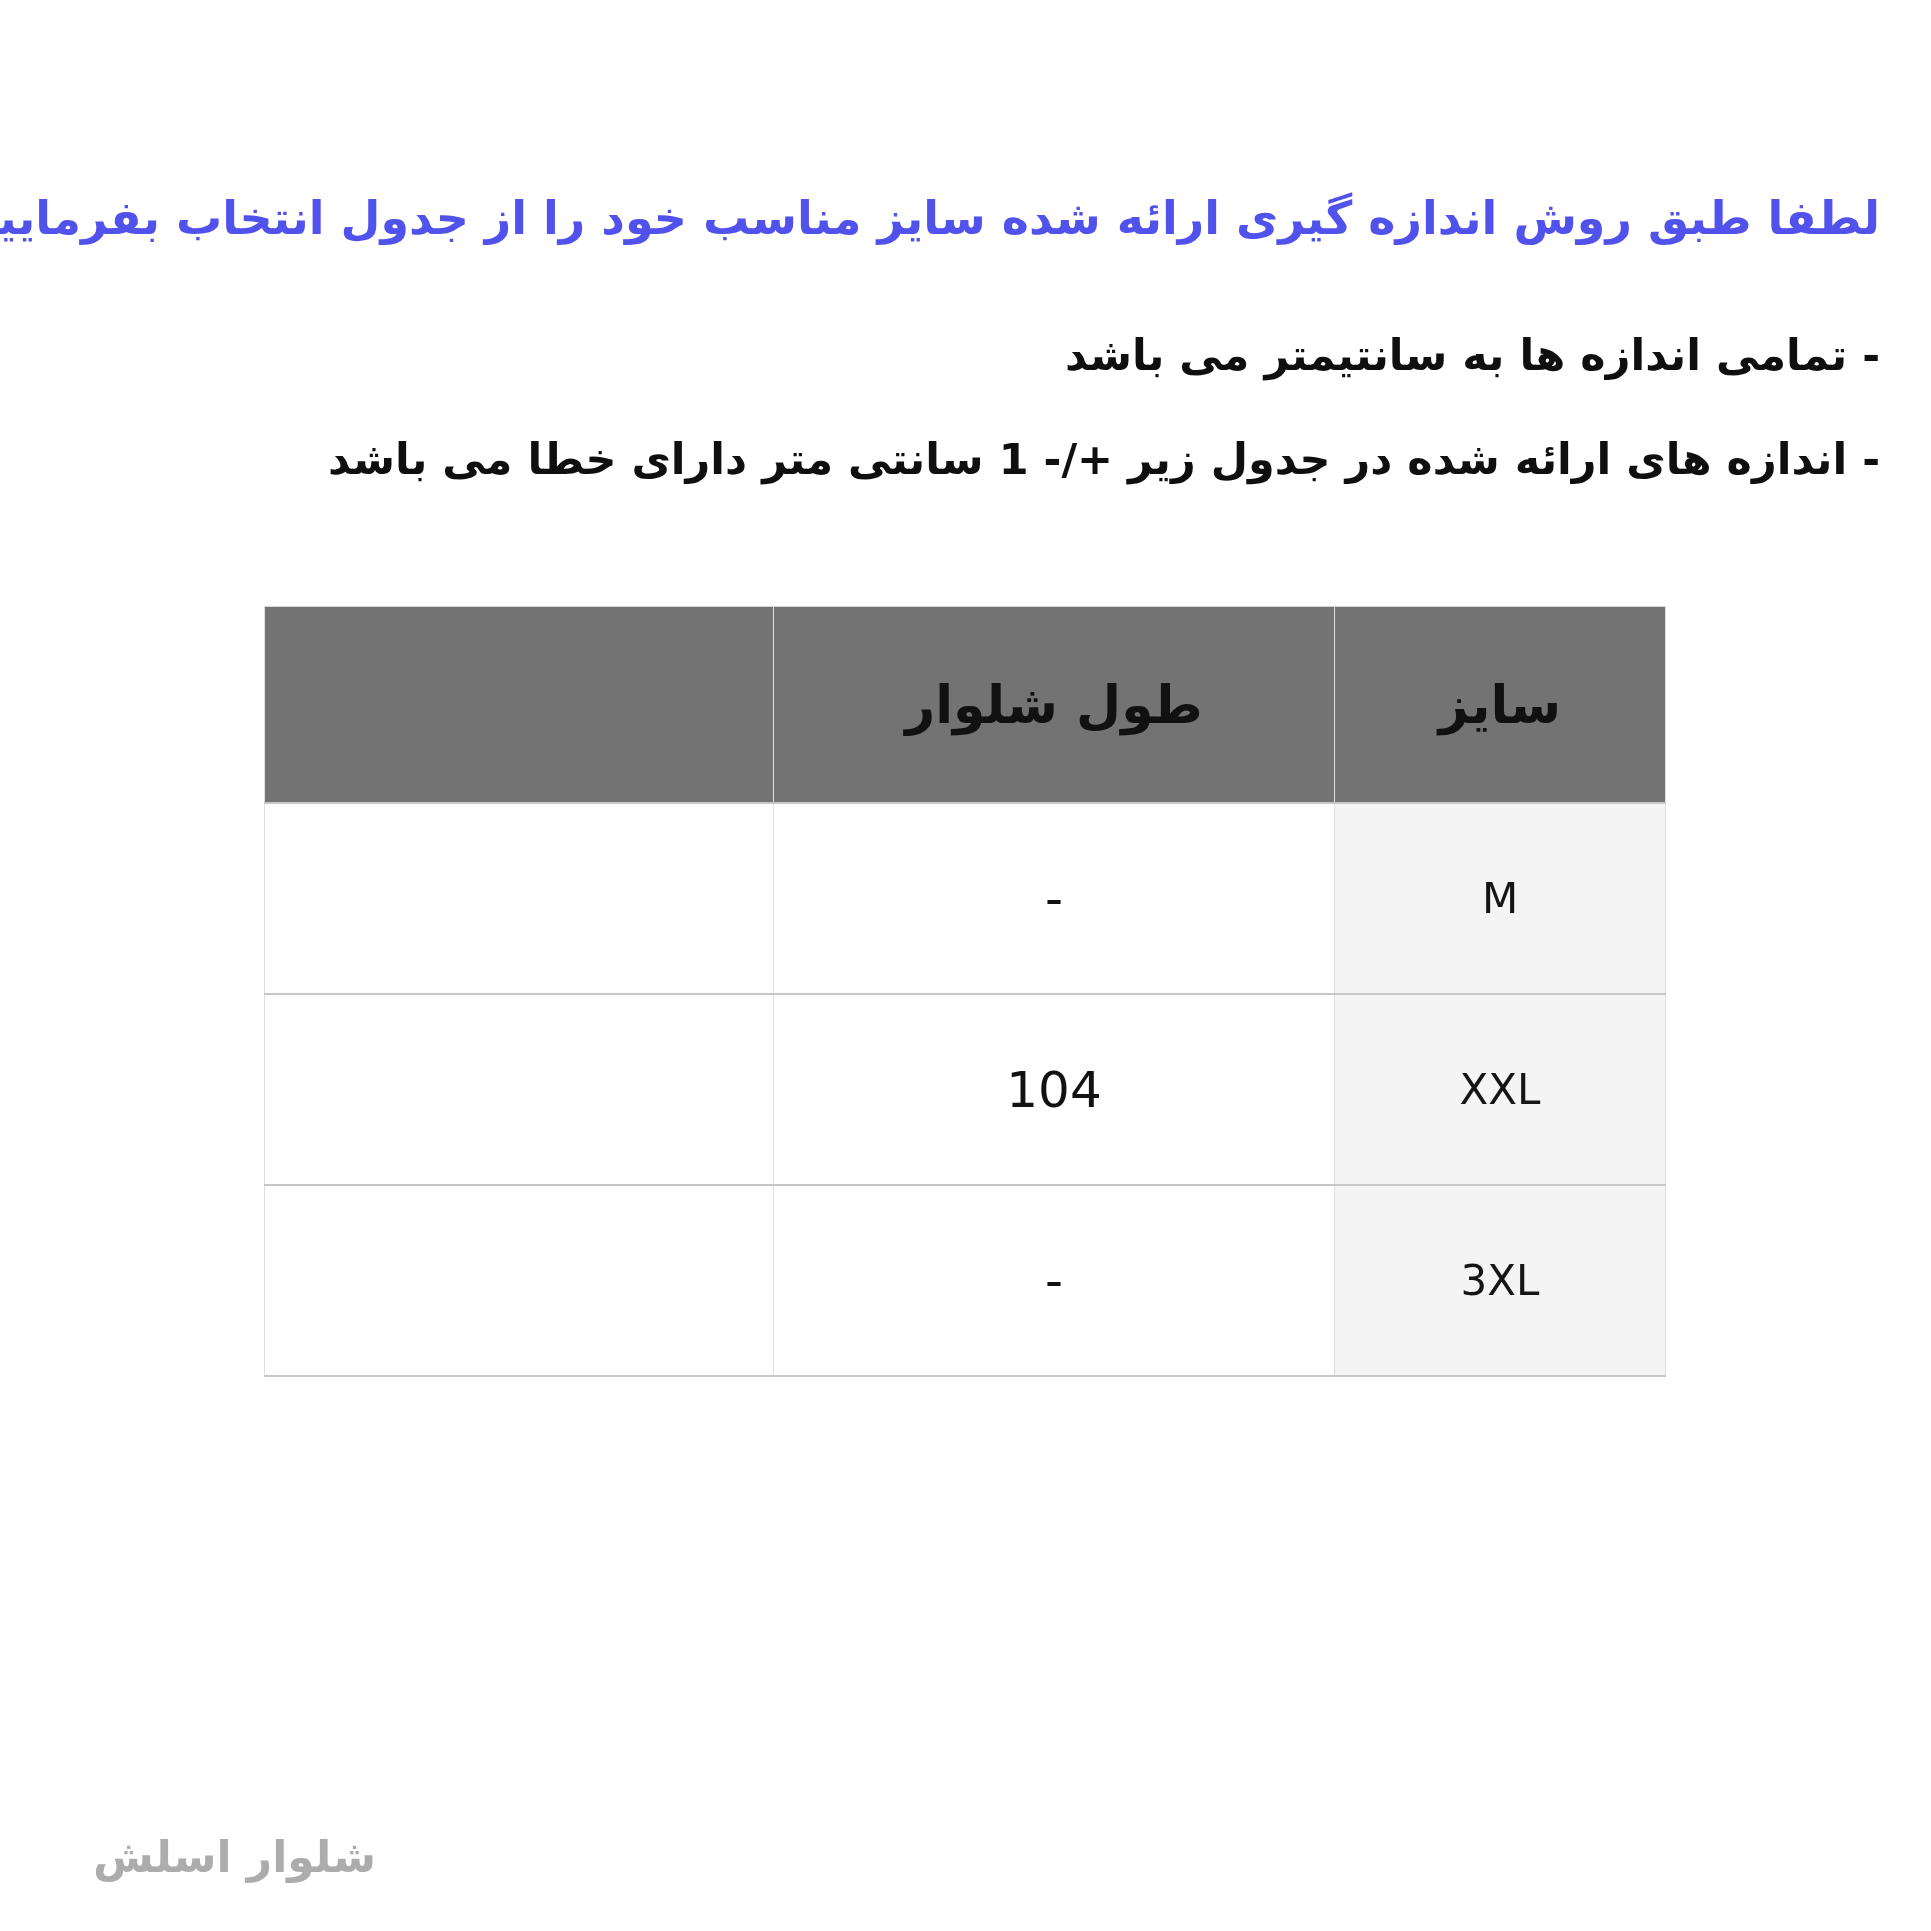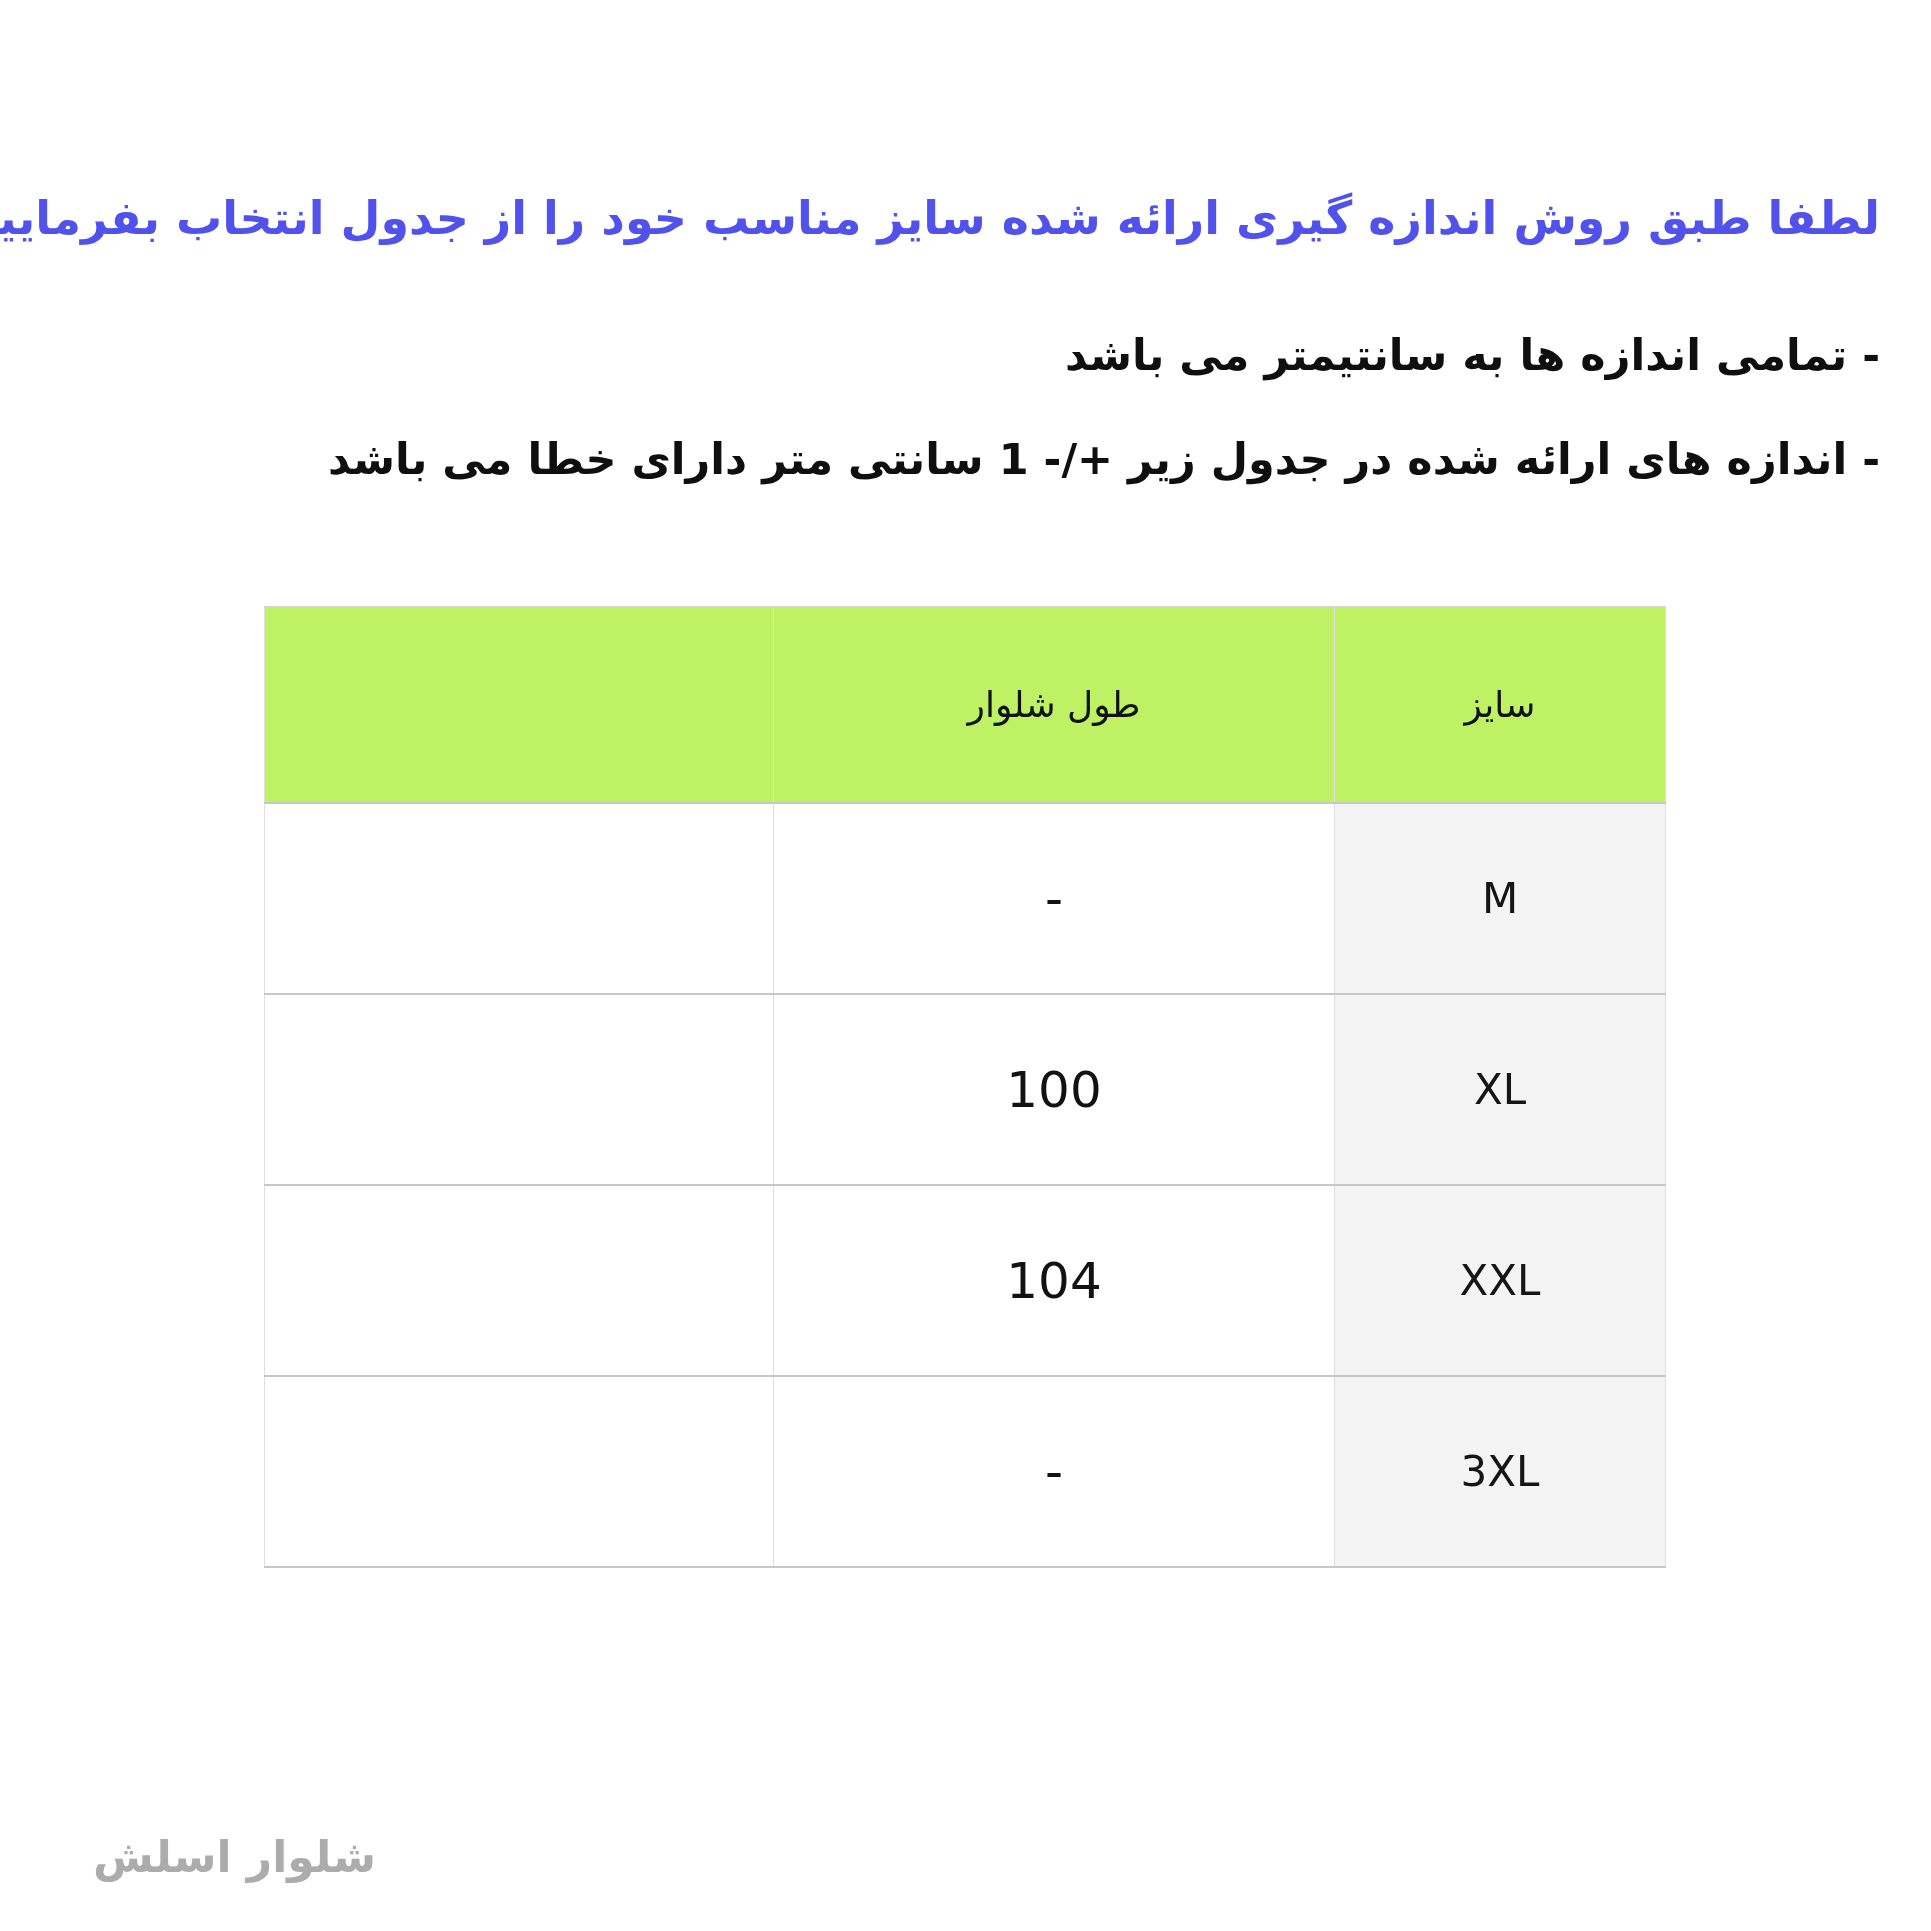--- a/index.html
+++ b/index.html
@@ -56,23 +56,23 @@
     border-left: 1.9px solid #dfdfe3;
     border-right: 1.9px solid #dfdfe3;
     border-top: 2.9px solid #c7c7ca;
     text-align: center;
     vertical-align: middle;
     padding: 0;
     overflow: hidden;
   }
   .size-table thead th {
     border-top: 1.9px solid #d6d6d8;
-    background: #bef264;
-    font-size: 36px;
-    font-weight: 400;
+    background: #737373;
+    font-size: 52px;
+    font-weight: 700;
     color: #111111;
     height: 195px;
     direction: rtl;
   }
   .size-table tbody tr {
     height: 191px;
   }
   .size-table td.cell-extra {
     background: #ffffff;
   }
@@ -125,25 +125,20 @@
     </tr>
   </thead>
   <tbody>
     <tr>
       <td class="cell-extra"></td>
       <td class="cell-length">-</td>
       <td class="cell-size">M</td>
     </tr>
     <tr>
       <td class="cell-extra"></td>
-      <td class="cell-length">100</td>
-      <td class="cell-size">XL</td>
-    </tr>
-    <tr>
-      <td class="cell-extra"></td>
       <td class="cell-length">104</td>
       <td class="cell-size">XXL</td>
     </tr>
     <tr>
       <td class="cell-extra"></td>
       <td class="cell-length">-</td>
       <td class="cell-size">3XL</td>
     </tr>
   </tbody>
 </table>

